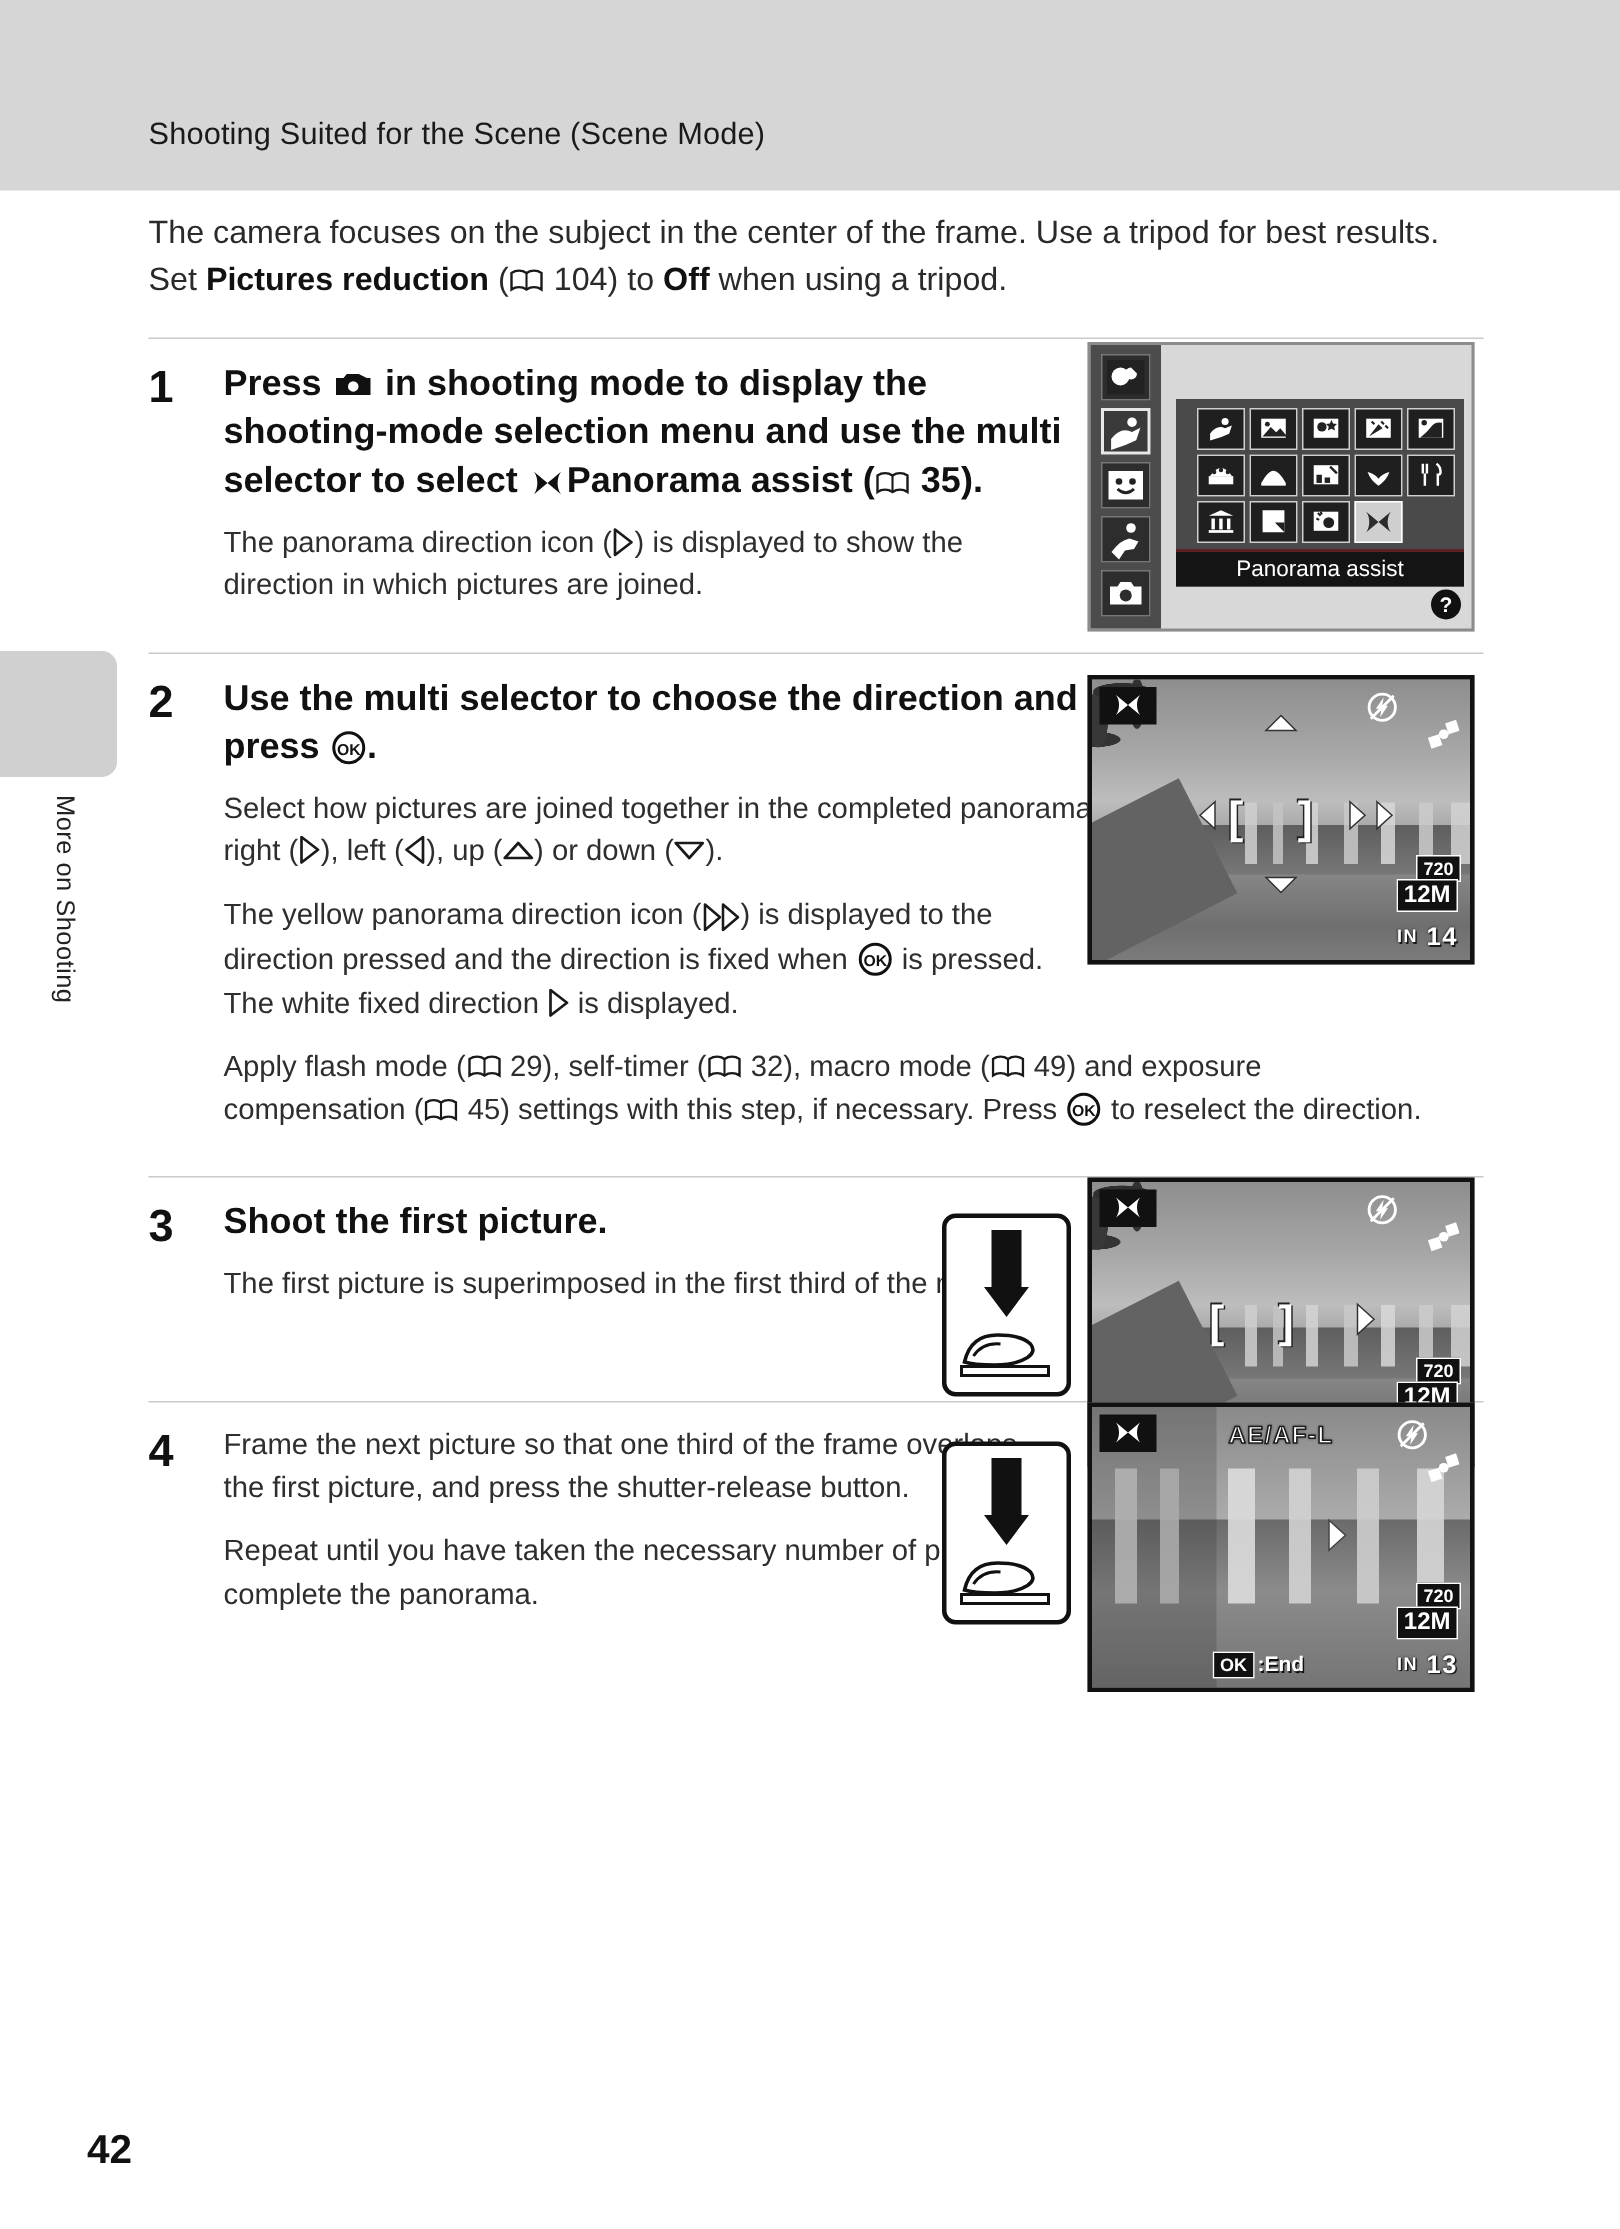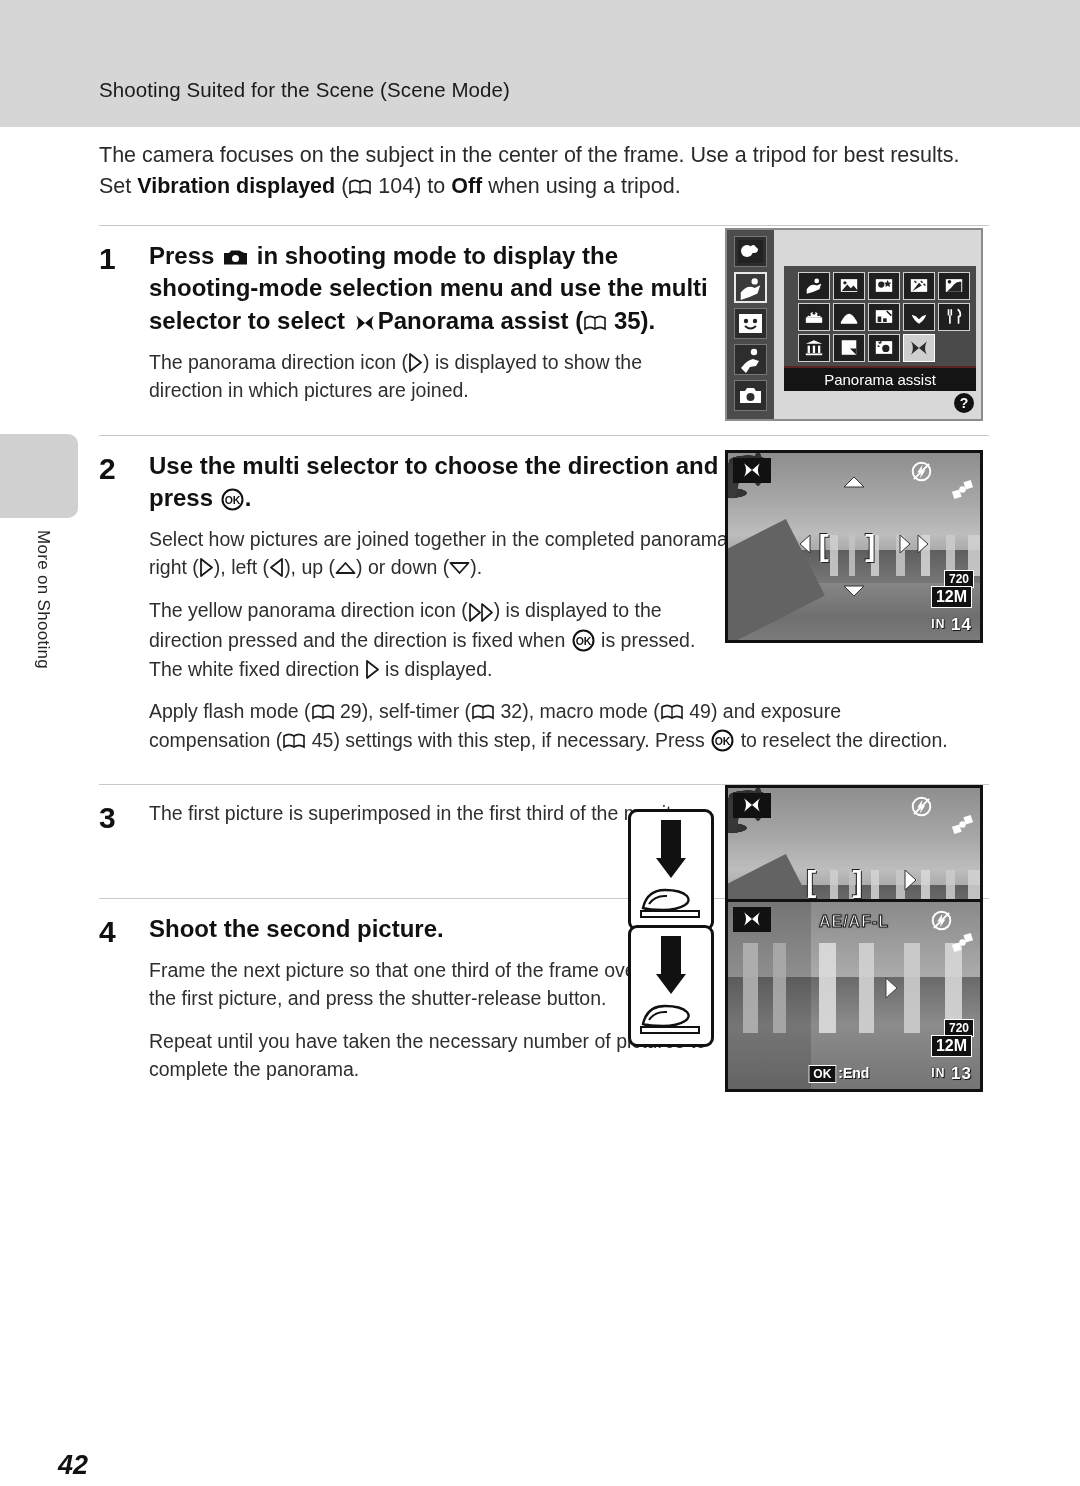--- a/index.html
+++ b/index.html
@@ -31,21 +31,21 @@
   .side-label{
     position:absolute; left:33px; top:530px;
     font-size:17px; color:#232323; white-space:nowrap;
     writing-mode:vertical-rl; text-orientation:mixed;
     letter-spacing:.3px;
   }
 
   
   .page-number{
     position:absolute; left:58px; top:1418px;
-    font-size:27px; font-style:italic; font-weight:600; color:#111;margin-top:32px;
+    font-size:27px; font-weight:600; color:#111;
   }
 
   
   .content{ position:absolute; left:99px; top:140px; width:890px; }
 
   h1.title{
     margin:0 0 22px 0;
     font-size:32px; font-weight:bold; letter-spacing:-.2px; color:#111;
   }
   p.intro{
@@ -254,21 +254,21 @@
 <div class="running-head">Shooting Suited for the Scene (Scene Mode)</div>
 
 <div class="thumb-tab"></div>
 <div class="side-label">More on Shooting</div>
 
 <div class="page-number">42</div>
 
 <div class="content">
 
 
-  <p class="intro"><span>The camera focuses on the subject in the center of the frame. Use a tripod for best results. Set </span><b>Vibration displayed</b><span> (</span><span class="ico-book gl"><svg viewBox="0 0 22 16" width="22" height="16">
+  <p class="intro"><span>The camera focuses on the subject in the center of the frame. Use a tripod for best results. Set </span><b>Pictures reduction</b><span> (</span><span class="ico-book gl"><svg viewBox="0 0 22 16" width="22" height="16">
           <path d="M1 3 C4 1,8 1,11 3 C14 1,18 1,21 3 L21 14 C18 12,14 12,11 14 C8 12,4 12,1 14 Z" fill="none" stroke="#1a1a1a" stroke-width="1.6"></path>
           <line x1="11" y1="3" x2="11" y2="14" stroke="#1a1a1a" stroke-width="1.4"></line>
         </svg></span> <span>104</span><span>) to </span><b>Off</b><span> when using a tripod.</span></p>
 
   <hr class="rule">
 
   <div class="step">
     <div class="step-row">
       <div class="step-num">1</div>
       <div class="step-body">
@@ -526,20 +526,21 @@
       </div>
     </div>
   </div>
 
   <hr class="rule" style="margin-top:30px">
 
   <div class="step">
     <div class="step-row">
       <div class="step-num">3</div>
       <div class="step-body">
+        <div class="step-head">Shoot the first picture.</div>
         <p class="step-sub narrow">The first picture is superimposed in the first third of the monitor.</p>
       </div>
     </div>
 
     <div class="fig" style="left:529px; top:24px;">
       <div class="press-fig">
         <svg width="80" height="116" viewBox="0 0 80 116">
           <path d="M40 8 v38 M40 46 l-15 0 l15 20 l15 -20 z" fill="#111"></path>
           <rect x="30" y="8" width="20" height="42" fill="#111"></rect>
           <path d="M12 96 q4-18 22-18 q16 0 22 6 q4 5 -2 9 q-8 5 -22 5 q-14 0 -20 -2 z" fill="#fff" stroke="#111" stroke-width="2.4"></path>
@@ -586,21 +587,20 @@
       </div>
     </div>
   </div>
 
   <hr class="rule" style="margin-top:64px">
 
   <div class="step">
     <div class="step-row">
       <div class="step-num">4</div>
       <div class="step-body">
-        <div class="step-head">Shoot the second picture.</div>
         <p class="step-sub narrow">Frame the next picture so that one third of the frame overlaps the first picture, and press the shutter-release button.</p>
         <p class="step-sub narrow">Repeat until you have taken the necessary number of pictures to complete the panorama.</p>
       </div>
     </div>
 
     <div class="fig" style="left:529px; top:26px;">
       <div class="press-fig">
         <svg width="80" height="116" viewBox="0 0 80 116">
           <path d="M40 8 v38 M40 46 l-15 0 l15 20 l15 -20 z" fill="#111"></path>
           <rect x="30" y="8" width="20" height="42" fill="#111"></rect>

